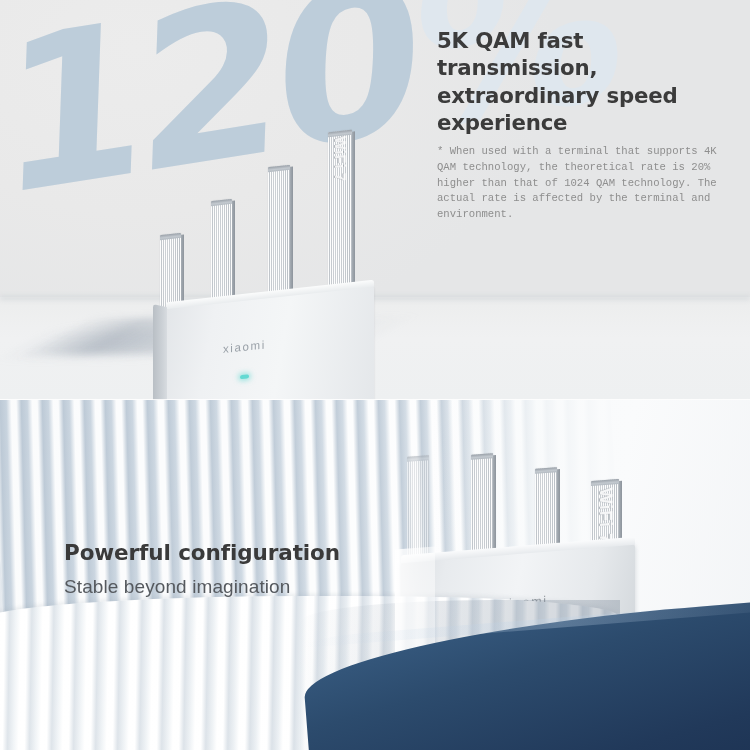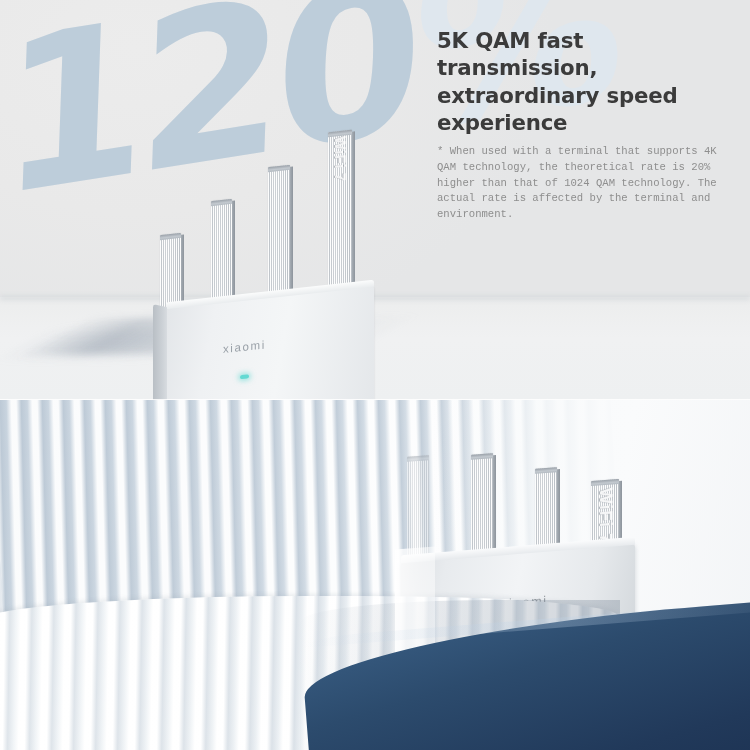--- a/index.html
+++ b/index.html
@@ -370,15 +370,19 @@
     </div>
 
     <div class="flute-b"></div>
     <div class="flute-b-shade"></div>
     <div class="glass-strip"></div>
 
     <div class="navy">
       <div class="navy-hi"></div>
     </div>
 
+    <div class="copy-bot">
+      <div class="h2">Powerful configuration</div>
+      <div class="sub2">Stable beyond imagination</div>
+    </div>
   </div>
 
 </div>
 
 </body></html>

